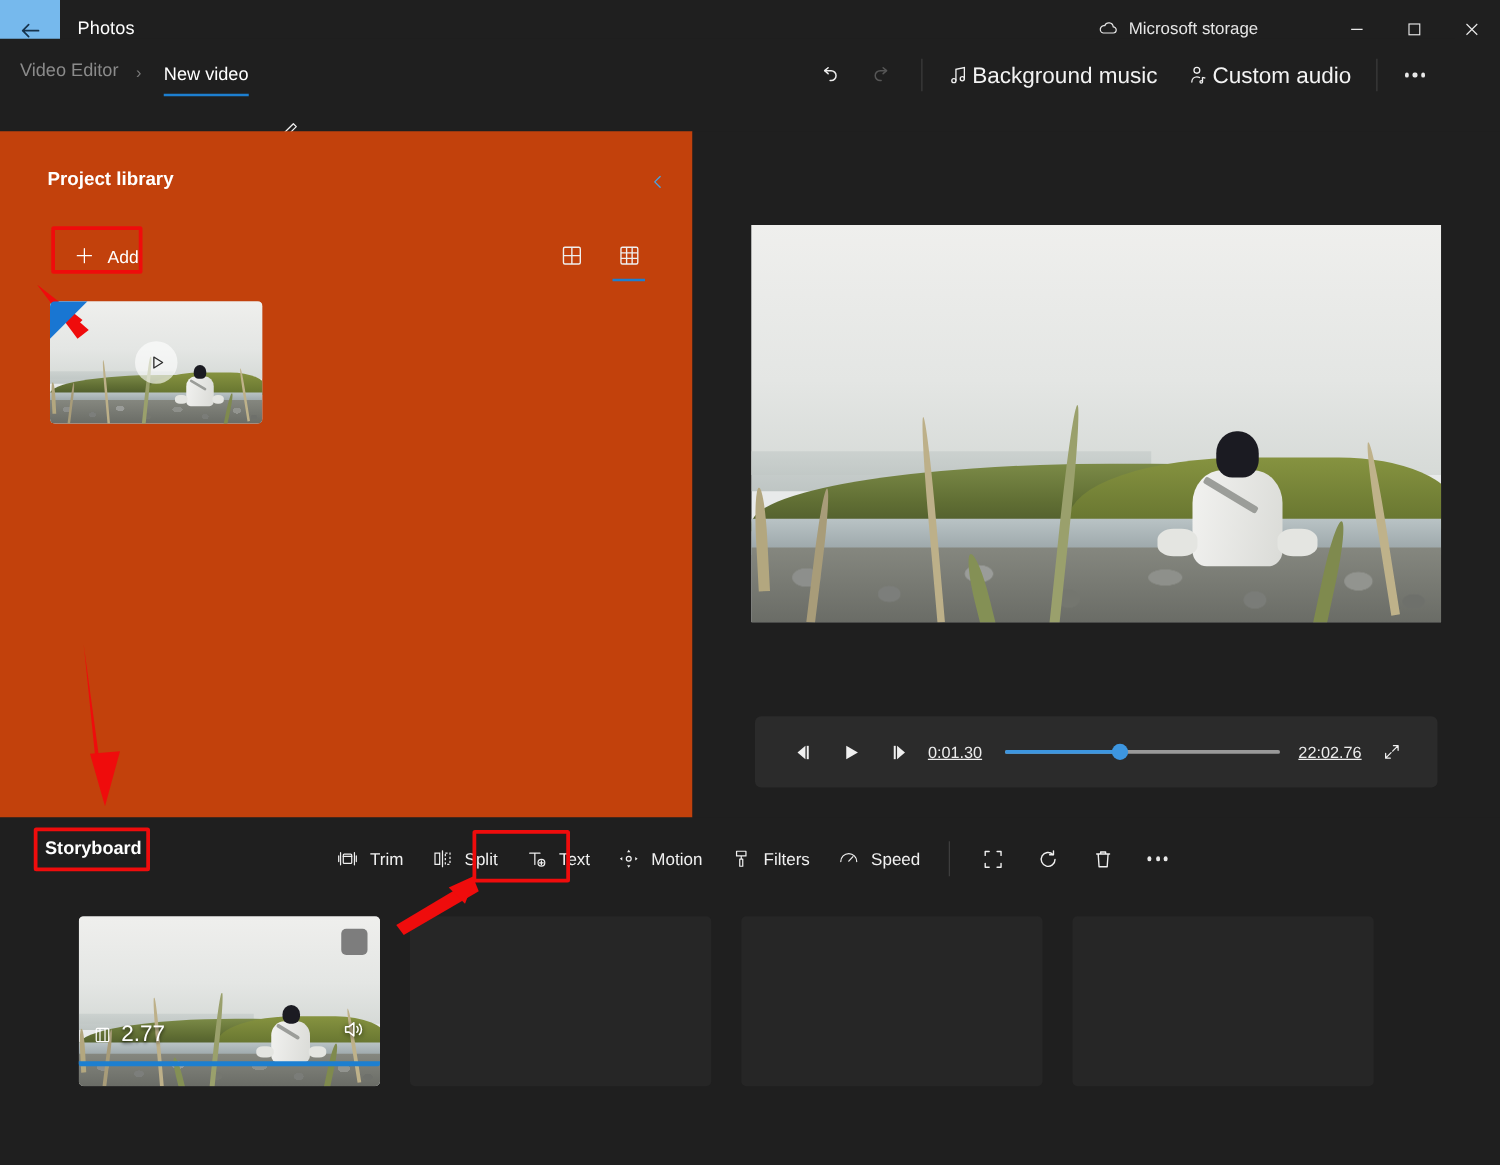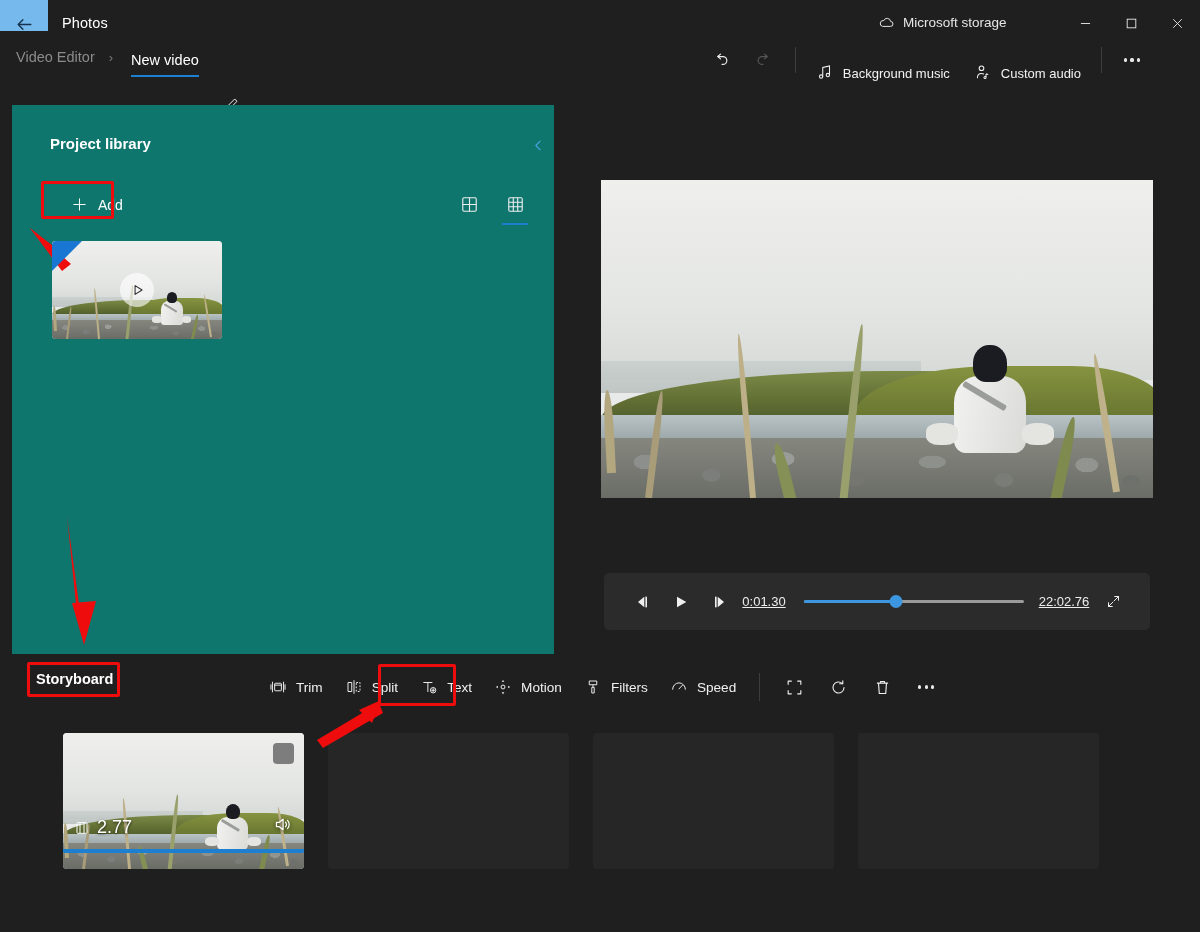--- a/index.html
+++ b/index.html
@@ -52,31 +52,31 @@
     position: absolute; left: 216px; top: 58px; width: 30px; height: 30px;
     display: flex; align-items: center; justify-content: center;
   }
   .edit-pencil svg { width: 17px; height: 17px; }
 
   .cmd-right { position: absolute; right: 10px; top: 7px; display: flex; align-items: center; height: 44px; }
   .cmd-icon-btn { width: 44px; height: 42px; display: flex; align-items: center; justify-content: center; }
   .cmd-icon-btn svg { width: 19px; height: 19px; }
   .cmd-sep { width: 1px; height: 26px; background: #3d3d3d; margin: 0 8px; }
   .cmd-btn {
-    height: 42px; display: flex; align-items: flex-end; gap: 9px; padding: 0 12px;
-    font-size: 13px; color: #f2f2f2; white-space: nowrap;
+    height: 42px; display: flex; align-items: center; gap: 2px; padding: 0 12px;
+    font-size: 18px; color: #f2f2f2; white-space: nowrap;
   }
   .cmd-btn svg { width: 18px; height: 18px; flex: none; }
   .dots { display: flex; gap: 3.5px; align-items: center; }
   .dots i { width: 3.2px; height: 3.2px; border-radius: 50%; background: #e8e8e8; display: block; }
 
   
   .library {
-    position: absolute; left: 12px; top: 105px; width: 554px; height: 549px;
-    background: #0f766e;
+    position: absolute; left: 0; top: 105px; width: 554px; height: 549px;
+    background: #c2410c;
     padding-left: 48px;
   }
   .lib-title { position: absolute; left: 38px; top: 30px; font-size: 15px; font-weight: bold; color: #fff; }
   .lib-collapse {
     position: absolute; right: 12px; top: 24px; width: 32px; height: 32px;
     display: flex; align-items: center; justify-content: center;
   }
   .lib-collapse svg { width: 13px; height: 13px; }
   .add-btn {
     position: absolute; left: 46px; top: 82px;

